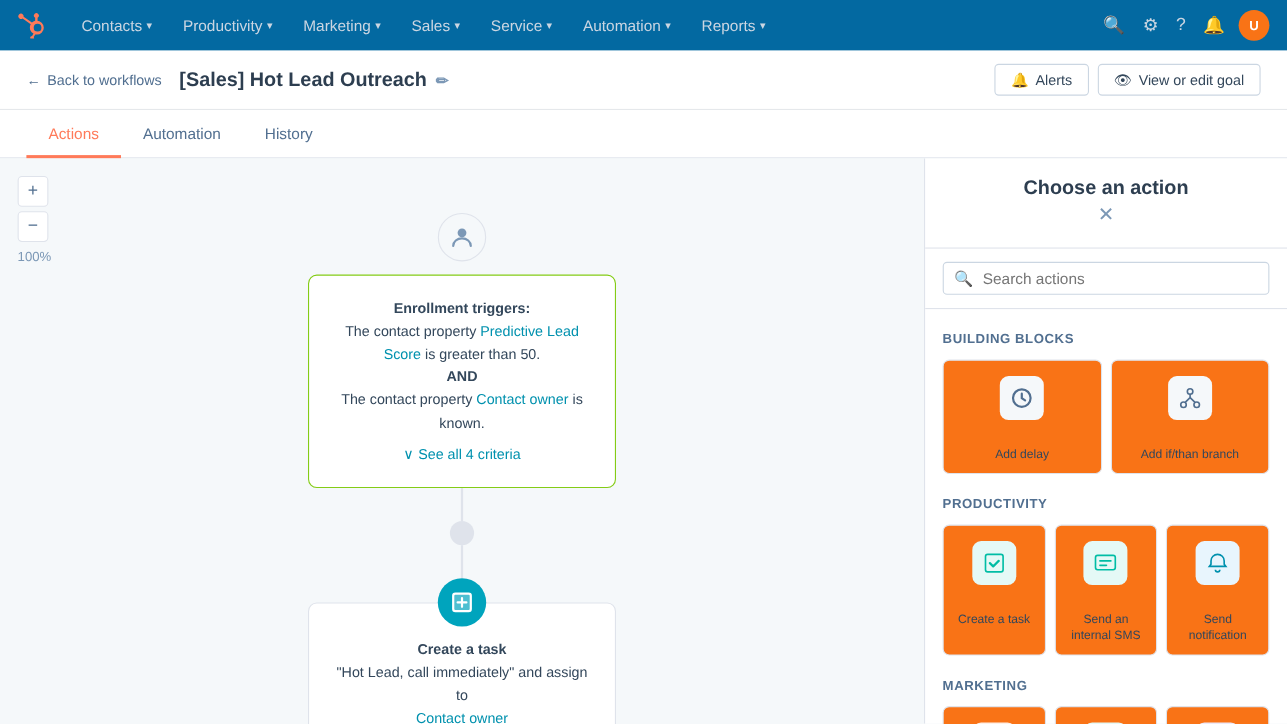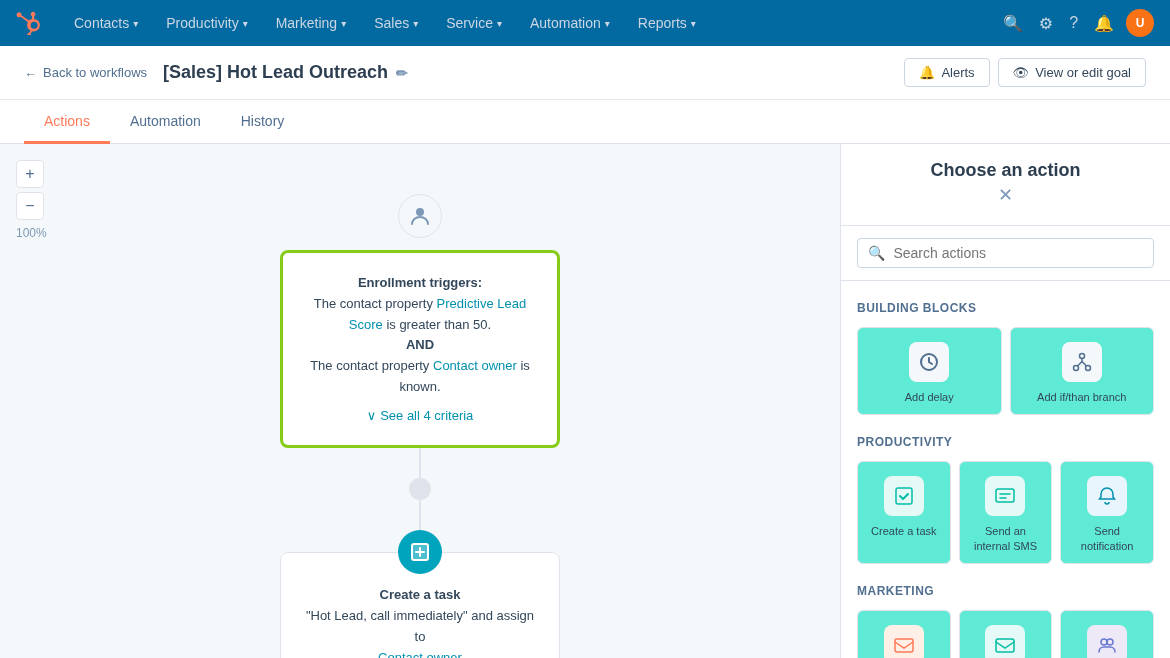--- a/index.html
+++ b/index.html
@@ -153,21 +153,21 @@
       display: flex;
       flex-direction: column;
       align-items: center;
       padding-top: 20px;
       gap: 0;
       overflow-y: auto;
     }
 
     .node-card {
       background: #fff;
-      border: 3px solid #84cc16;
+      border: 1px solid #84cc16;
       border-radius: 8px;
       padding: 20px 24px;
       width: 280px;
       text-align: center;
       position: relative;
       font-size: 13px;
       color: #33475b;
       line-height: 1.5;
     }
     .node-card.trigger-node {
@@ -297,22 +297,22 @@
 
     .action-card {
       border: 1px solid #dfe3eb;
       border-radius: 6px;
       padding: 14px 8px 10px 8px;
       display: flex;
       flex-direction: column;
       align-items: center;
       text-align: center;
       cursor: pointer;
-      background: #5eead4;
-      gap: 8px;
+      background: #f97316;
+      gap: 24px;
     }
 
     .action-card-icon {
       width: 40px;
       height: 40px;
       border-radius: 8px;
       display: flex;
       align-items: center;
       justify-content: center;
       font-size: 18px;

